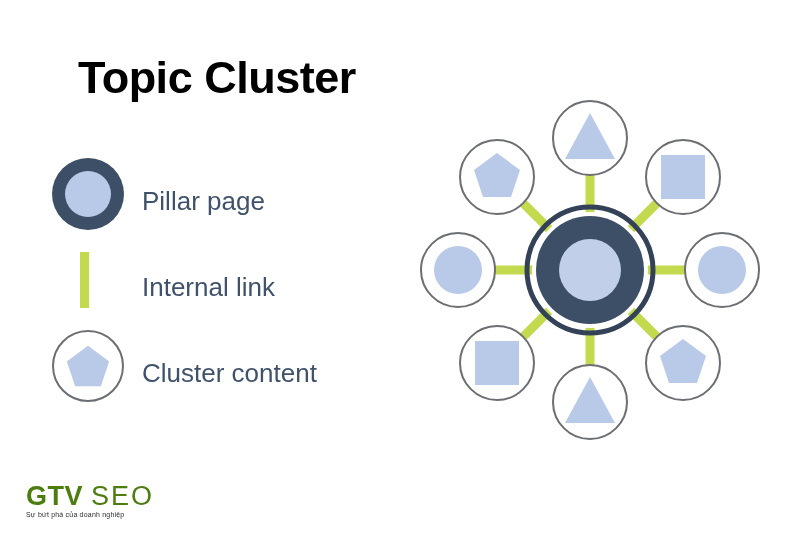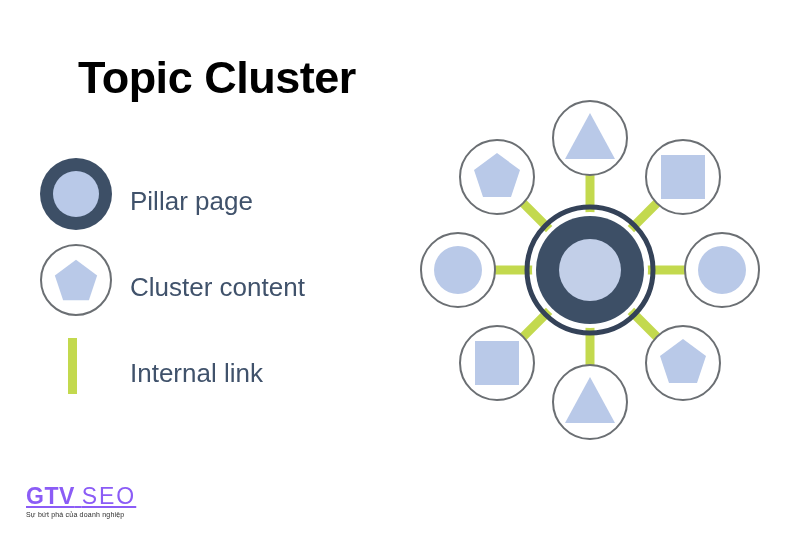--- a/index.html
+++ b/index.html
@@ -28,21 +28,21 @@
     font-size: 45px;
     font-weight: bold;
     color: #000000;
     letter-spacing: -0.5px;
     white-space: nowrap;
   }
 
   
   .legend {
     position: absolute;
-    left: 40px;
+    left: 52px;
     top: 158px;
     width: 360px;
   }
   .legend-row {
     position: relative;
     height: 86px;
   }
   .legend-mark {
     position: absolute;
     left: 0;
@@ -124,26 +124,25 @@
     font-style: italic;
     color: #5b6ee8;
     white-space: nowrap;
   }
   .logo {
     position: absolute;
     left: 26px;
     top: 484px;
   }
   .logo-word {
-    font-size: 23px;
+    font-size: 27px;
     line-height: 25px;
-    color: #8b5cf6;
+    color: #4d7c0f;
     letter-spacing: 0.5px;
     white-space: nowrap;
-    text-decoration: underline;
   }
   .logo-gtv {
     font-weight: bold;
   }
   .logo-seo {
     font-weight: normal;
     letter-spacing: 2px;
   }
   .logo-tagline {
     font-size: 7px;
@@ -160,36 +159,36 @@
 
   <div class="title">Topic Cluster</div>
 
   <div class="legend">
 
     <div class="legend-row">
       <div class="legend-mark mark-pillar">
         <div class="inner"></div>
       </div>
       <div class="legend-label">Pillar page</div>
+    </div>
+
+    <div class="legend-row">
+      <div class="legend-mark mark-link-wrap">
+        <div class="mark-link"></div>
+      </div>
+      <div class="legend-label">Internal link</div>
     </div>
 
     <div class="legend-row">
       <div class="legend-mark mark-cluster">
         <svg width="46" height="46" viewBox="0 0 100 100">
           <polygon points="50,6 96,40 78,94 22,94 4,40" fill="#b9c9e8"></polygon>
         </svg>
       </div>
       <div class="legend-label">Cluster content</div>
-    </div>
-
-    <div class="legend-row">
-      <div class="legend-mark mark-link-wrap">
-        <div class="mark-link"></div>
-      </div>
-      <div class="legend-label">Internal link</div>
     </div>
 
   </div>
 
   <div class="diagram">
     <svg viewBox="0 0 380 380" xmlns="http://www.w3.org/2000/svg">
 
       <g stroke="#c3d94e" stroke-width="9" stroke-linecap="butt">
         <line x1="190" y1="190" x2="190" y2="58"></line>
         <line x1="190" y1="190" x2="190" y2="322"></line>

